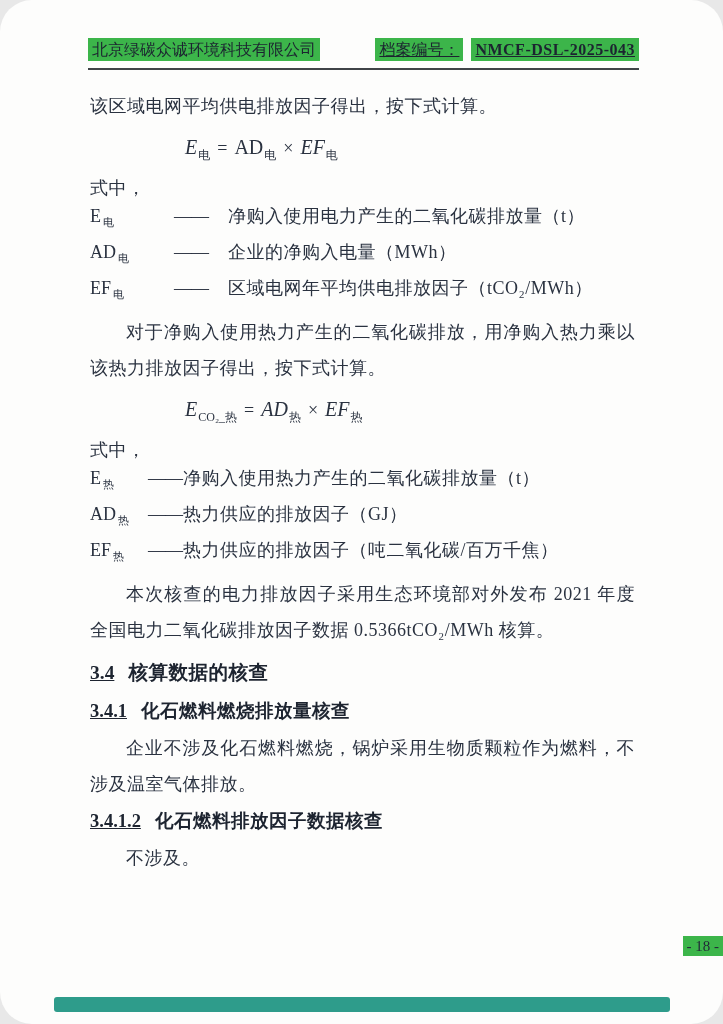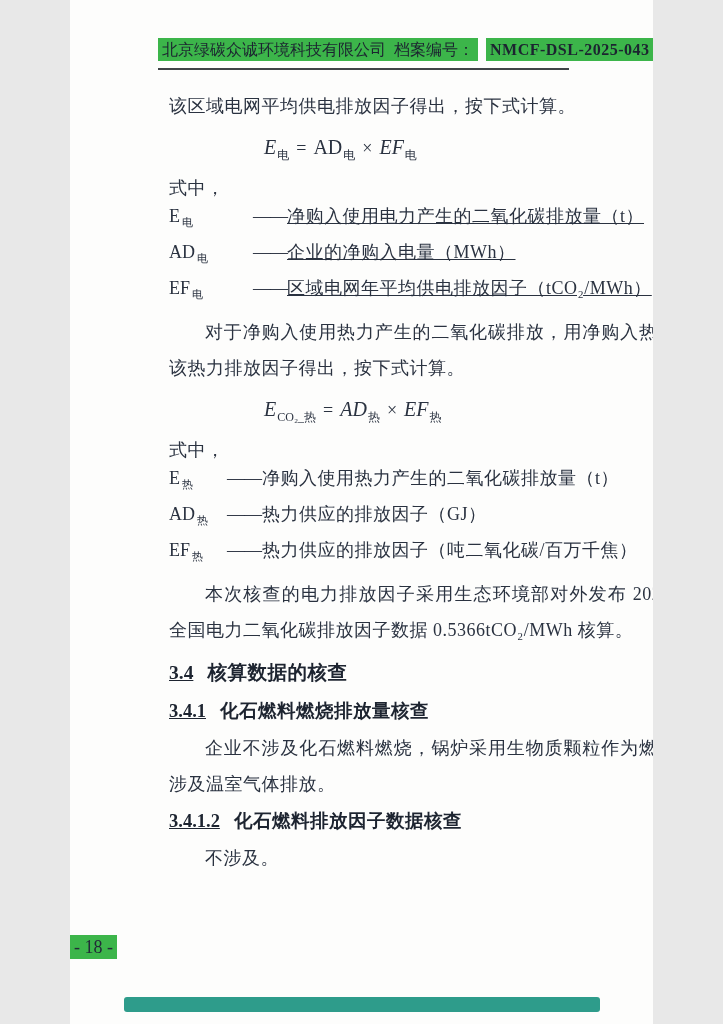--- a/index.html
+++ b/index.html
@@ -7,47 +7,48 @@
     --footer_bar:#2e9c8b;
     --text:#2a3240;
     --heading_text:#1d2430;
     --rule:#3f4347;
     --page_bg:#fdfdfc;
   }
   *{box-sizing:border-box;margin:0;padding:0;}
   html,body{background:#e8e8e8;}
   .page{
     position:relative;
-    width:583px;height:1024px;
+    width:723px;height:1024px;
     background:var(--page_bg);
     margin:0 auto;
     overflow:hidden;
     font-family:"Liberation Serif","DejaVu Serif",serif;
     color:var(--text);
+    border-radius:32px;
   }
   
   .header{
     position:absolute;top:38px;left:88px;right:84px;
     display:flex;justify-content:space-between;align-items:flex-end;
     padding-bottom:7px;
     border-bottom:2.5px solid var(--rule);
     font-size:16px;
     color:#1c2430;
   }
-  .header-right{display:flex;gap:8px;align-items:flex-end;}
+  .header-right{display:flex;gap:8px;align-items:flex-end;text-decoration:underline;}
   .hl{
     background:var(--highlight);
     padding:2px 4px;
     line-height:1.2;
     white-space:nowrap;
   }
   .doc-number{font-weight:bold;letter-spacing:0.5px;}
   
   .content{
-    position:absolute;top:88px;left:99px;width:545px;
+    position:absolute;top:88px;left:90px;width:545px;
     font-size:18px;
     line-height:36px;
     letter-spacing:0.5px;
   }
   .para{text-align:justify;}
   .indent{text-indent:2em;}
   .where-line{line-height:36px;}
   
   .formula-line{
     margin:5px 0 5px 95px;
@@ -59,38 +60,38 @@
   .f-var.upright{font-style:normal;}
   .f-sub{font-size:12px;vertical-align:-5px;letter-spacing:0;margin-left:1px;}
   .f-op{font-size:18px;margin:0 7px;font-style:normal;}
   
   .term-row{display:flex;align-items:baseline;height:36px;line-height:20px;white-space:nowrap;}
   .term-sym{font-size:18px;letter-spacing:0;}
   .terms-elec .term-sym{width:84px;}
   .terms-heat .term-sym{width:58px;}
   .term-sub{font-size:11px;vertical-align:-4px;margin-left:2px;}
   .term-dash{letter-spacing:-1px;}
-  .terms-elec .term-desc{margin-left:0;text-decoration:underline;}
+  .terms-elec .term-desc{margin-left:20px;}
   .terms-heat .term-desc{margin-left:1px;}
   
   .heading{
     font-weight:bold;
     color:var(--heading_text);
     font-size:18.5px;
     line-height:38px;
     letter-spacing:0.5px;
     white-space:nowrap;
   }
   .heading .num{letter-spacing:0;margin-right:14px;text-decoration:underline;}
   .heading-l1{font-size:19.5px;margin-top:6px;}
   
   .footer-pagenum{
     position:absolute;top:937px;left:0;right:0;
-    text-align:left;
-    font-size:18px;color:#222a38;
+    text-align:right;
+    font-size:15px;color:#222a38;
   }
   .footer-bar{
     position:absolute;left:54px;right:53px;bottom:12px;height:15px;
     background:var(--footer_bar);
     border-radius:3px;
   }
 </style>
 </head>
 <body>
 

